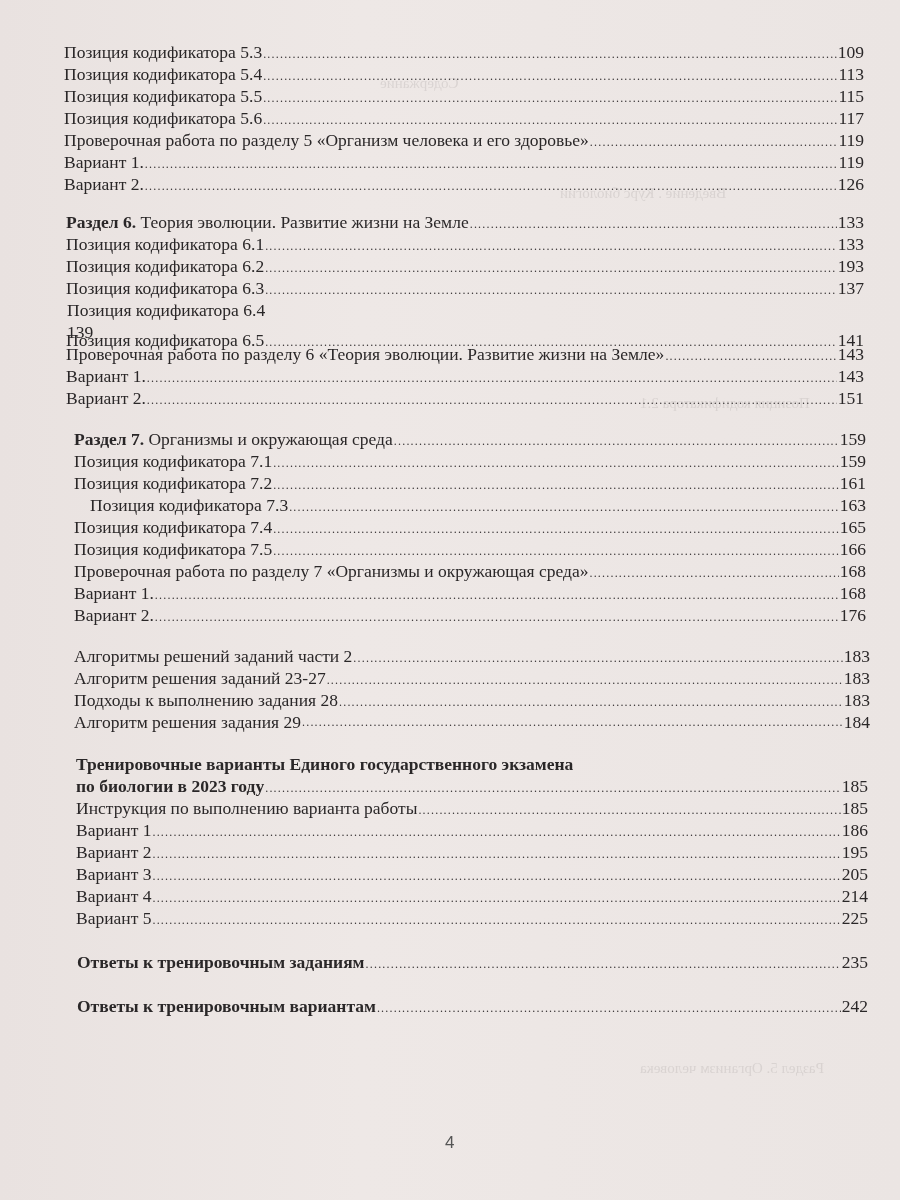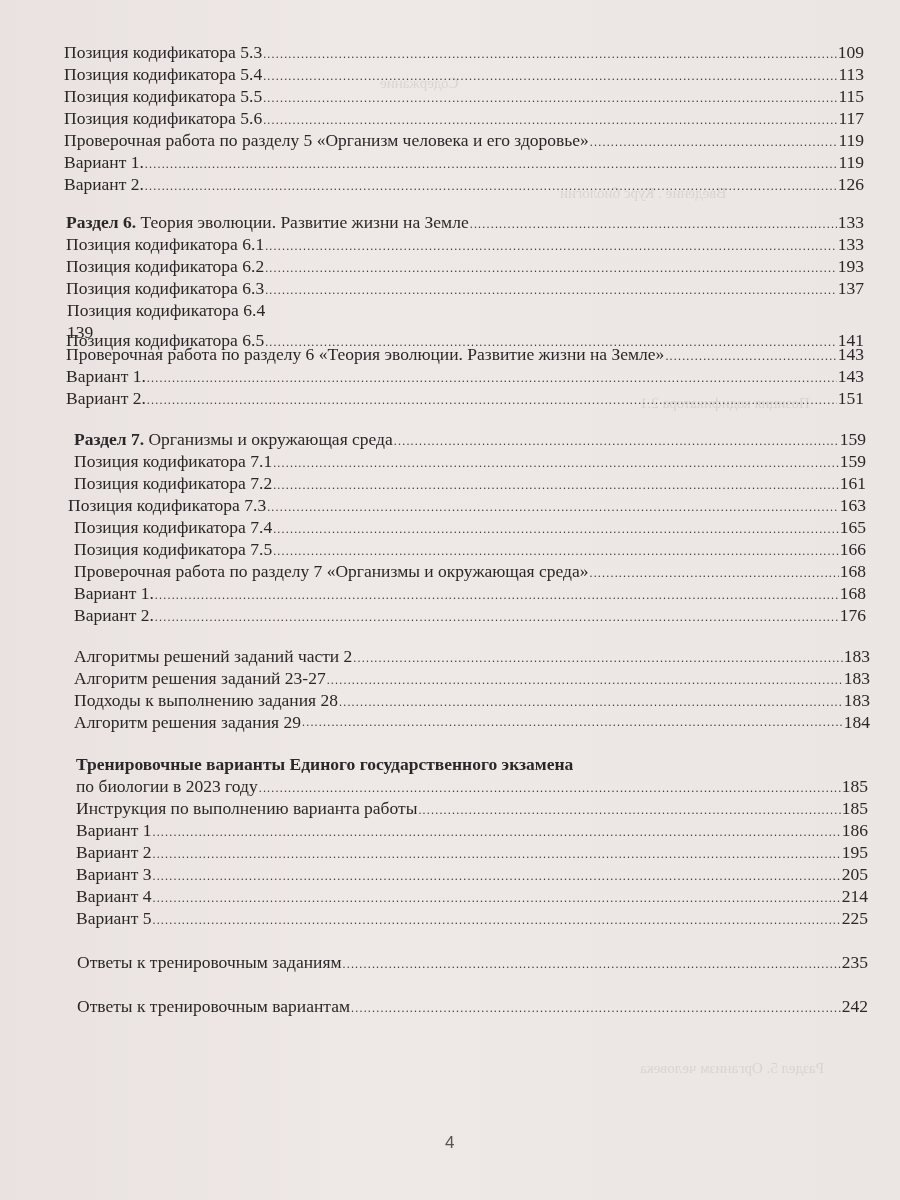--- a/index.html
+++ b/index.html
@@ -45,21 +45,21 @@
       position: relative;
       top: 0px;
       letter-spacing: 1.2px;
       font-size: 12px;
       color: #3a3637;
     }
     .row .dots::after {
       content: "........................................................................................................................................................................................................................................................................................................................................................";
     }
     .row .page-num { flex: 0 0 auto; }
-    .row.bold .label { font-weight: normal; }
+    .row.bold .label { font-weight: bold; }
     .heading-line {
       position: absolute;
       font-size: 17.5px;
       line-height: 22px;
       font-weight: bold;
       white-space: nowrap;
     }
     .page-number {
       position: absolute;
       left: 445px;
@@ -179,21 +179,21 @@
     <div class="row" style="left:74px;right:34px;top:409px;">
       <span class="label">Позиция кодификатора 7.1</span>
       <span class="dots"></span>
       <span class="page-num">159</span>
     </div>
     <div class="row" style="left:74px;right:34px;top:431px;">
       <span class="label">Позиция кодификатора 7.2</span>
       <span class="dots"></span>
       <span class="page-num">161</span>
     </div>
-    <div class="row" style="left:68px;right:34px;top:453px;">
+    <div class="row" style="left:90px;right:34px;top:453px;">
       <span class="label">Позиция кодификатора 7.3</span>
       <span class="dots"></span>
       <span class="page-num">163</span>
     </div>
     <div class="row" style="left:74px;right:34px;top:475px;">
       <span class="label">Позиция кодификатора 7.4</span>
       <span class="dots"></span>
       <span class="page-num">165</span>
     </div>
     <div class="row" style="left:74px;right:34px;top:497px;">

